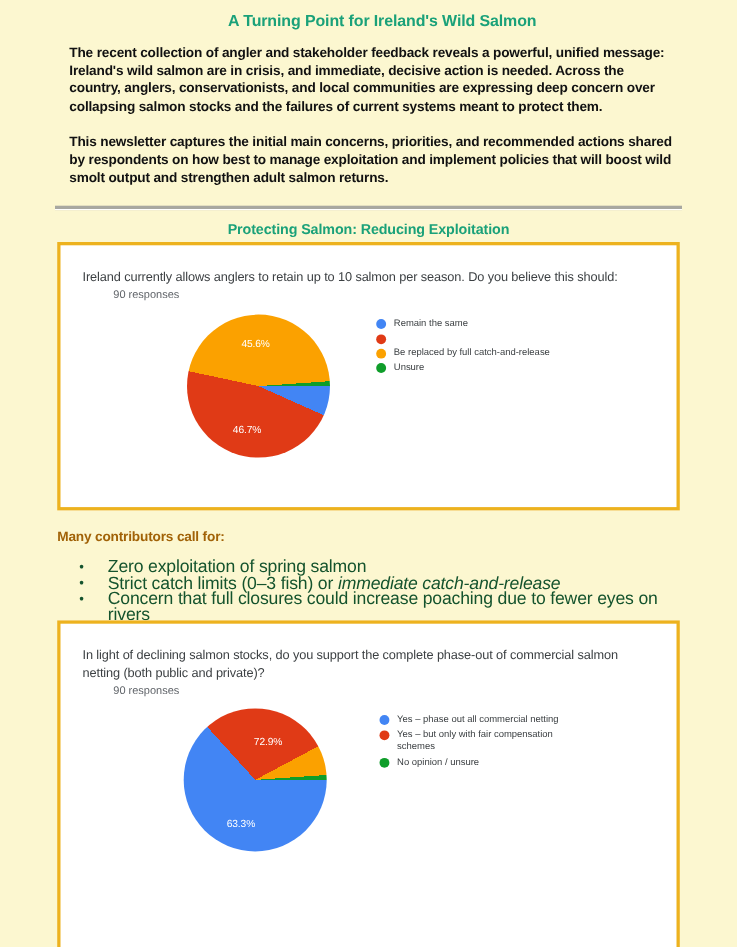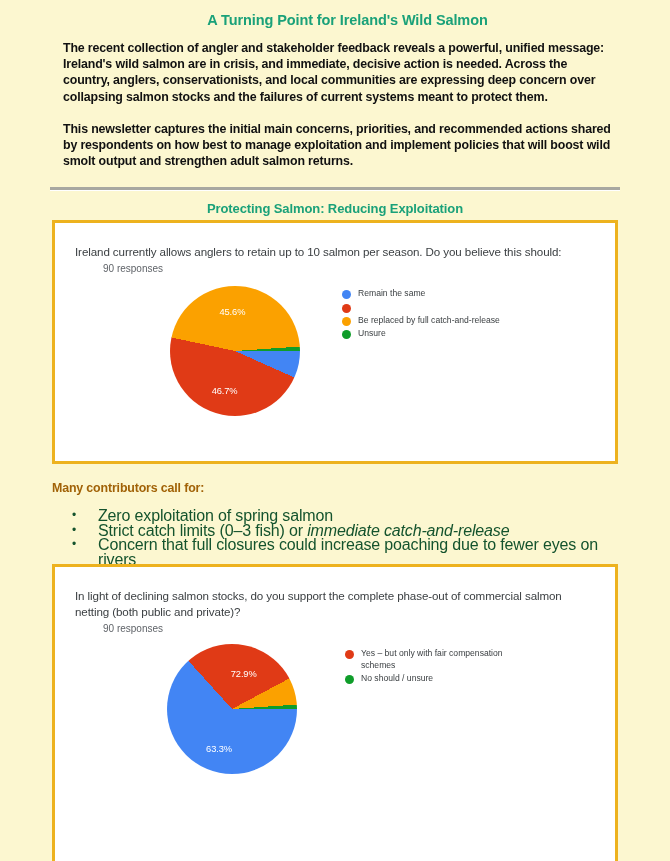--- a/index.html
+++ b/index.html
@@ -240,22 +240,26 @@
   <div class="q-text">In light of declining salmon stocks, do you support the complete phase-out of commercial salmon netting (both public and private)?</div>
   <div class="q-responses">90 responses</div>
   <div class="chart-body">
     <div class="pie-wrap">
       <div class="pie" id="pie-2" style="background: conic-gradient(from 90deg, rgb(66, 133, 244) 0deg, rgb(66, 133, 244) 227.88deg, rgb(224, 58, 22) 227.88deg, rgb(224, 58, 22) 331.92deg, rgb(251, 161, 0) 331.92deg, rgb(251, 161, 0) 356.04deg, rgb(15, 157, 42) 356.04deg, rgb(15, 157, 42) 360deg);"></div>
       <div class="pie-label" id="pie-2-lbl-blue" style="left:40%;top:81%;">63.3%</div>
       <div class="pie-label" id="pie-2-lbl-red" style="left:59%;top:23%;">72.9%</div>
     </div>
     <div class="legend">
       <div class="legend-item">
+        <span class="legend-swatch" style="background:#4285f4"></span>
+        <span class="legend-label">Yes – phase out all commercial netting</span>
+      </div>
+      <div class="legend-item">
         <span class="legend-swatch" style="background:#e03a16"></span>
         <span class="legend-label">Yes – but only with fair compensation schemes</span>
       </div>
       <div class="legend-item">
         <span class="legend-swatch" style="background:#0f9d2a"></span>
-        <span class="legend-label">No should / unsure</span>
+        <span class="legend-label">No opinion / unsure</span>
       </div>
     </div>
   </div>
 </div>
 
 </body></html>

